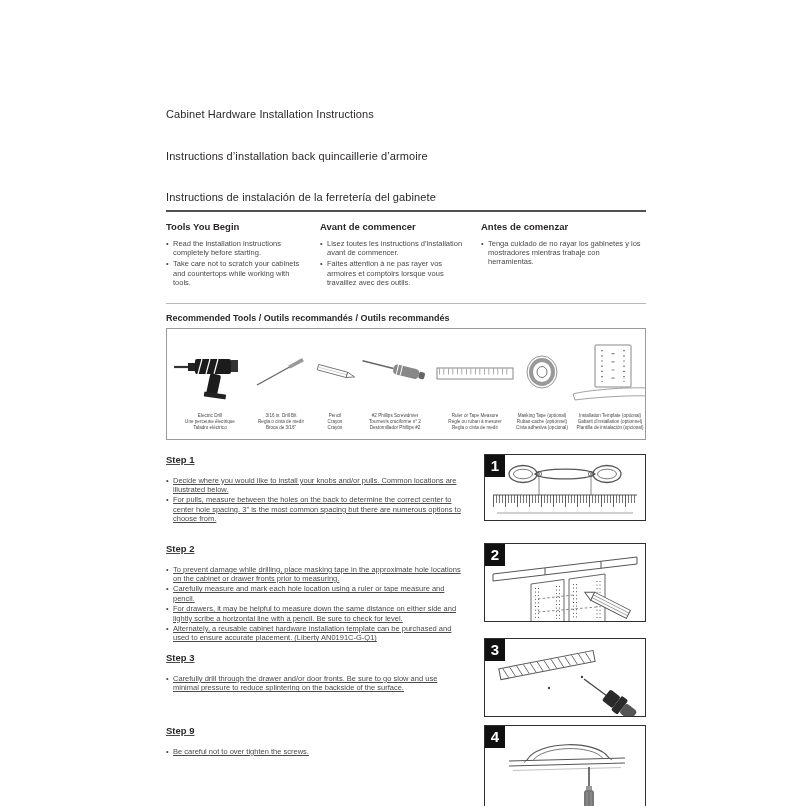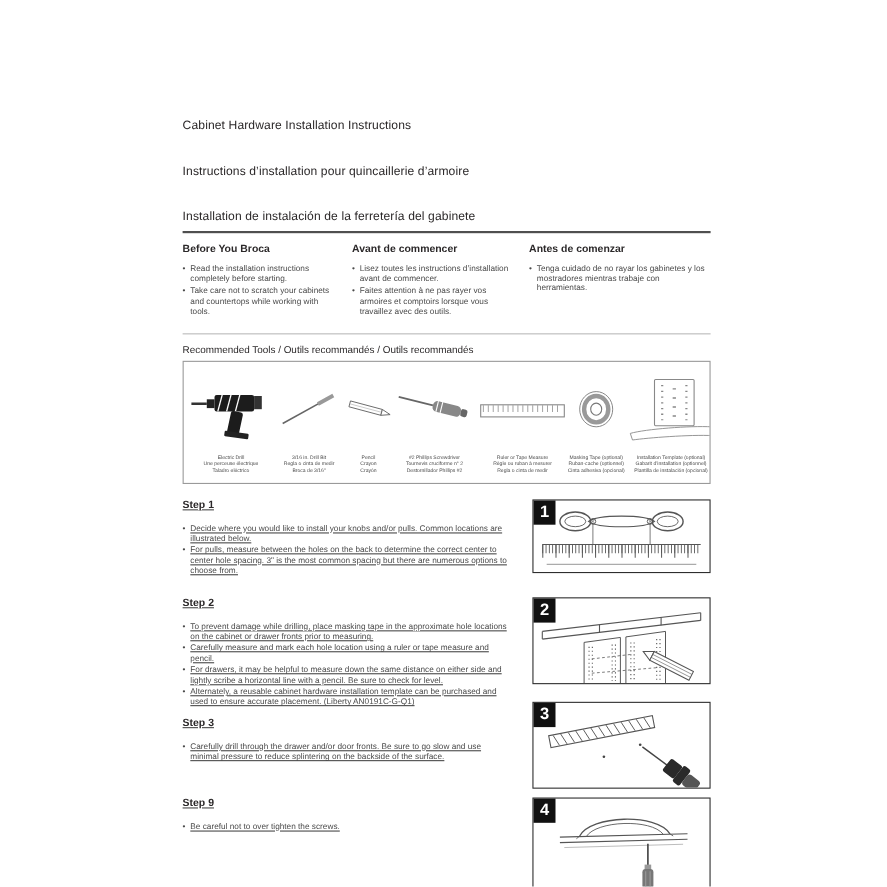--- a/index.html
+++ b/index.html
@@ -12,21 +12,21 @@
   .rule-light{border:none;border-top:1px solid #b9b9b9;margin:13px 0 0 0;}
   .cols{display:flex;margin-top:9px;}
   .col{box-sizing:border-box;padding-right:14px;}
   .col:nth-child(1){width:154px;}
   .col:nth-child(2){width:161px;}
   .col:nth-child(3){width:165px;padding-right:0;}
   h3{font-size:9.5px;font-weight:bold;color:#2b2829;margin:0 0 7px 0;}
   ul{list-style:none;margin:0;padding:0;font-size:7.5px;line-height:9.4px;}
   li{position:relative;padding-left:7px;margin-bottom:2px;}
   li::before{content:"\2022";position:absolute;left:0;top:0;}
-  .tools-heading{font-size:9px;font-weight:normal;color:#2b2829;margin-top:9px;}
+  .tools-heading{font-size:9px;font-weight:bold;color:#2b2829;margin-top:9px;}
   .tools-box{border:1px solid #9a9a9a;margin-top:5px;height:112px;box-sizing:border-box;
              display:flex;align-items:stretch;padding:6px 4px 8px 4px;overflow:hidden;}
   .tool{display:flex;flex-direction:column;align-items:center;justify-content:flex-end;text-align:center;}
   .tool .icon{flex:1;display:flex;align-items:center;justify-content:center;width:100%;}
   .cap div{font-size:4.6px;line-height:6px;color:#4a4a4a;white-space:nowrap;}
   .t1{width:78px;} .t2{width:64px;} .t3{width:44px;} .t4{width:76px;}
   .t5{width:84px;} .t6{width:50px;} .t7{width:86px;}
   .step-row{display:flex;align-items:flex-start;text-decoration:underline;}
   .r1{margin-top:14px;} .r2{margin-top:18px;} .r3{margin-top:8px;} .r4{margin-top:8px;}
   .step-text{flex:0 0 305px;box-sizing:border-box;padding-right:10px;}
@@ -39,28 +39,28 @@
   .diagram svg{display:block;width:100%;height:100%;}
   .footer{font-size:6.5px;font-weight:bold;color:#4a4a4a;margin-top:5px;letter-spacing:.2px;}
 </style>
 </head>
 <body>
 
 <div class="doc">
 
   <div class="title">
     <div>Cabinet Hardware Installation Instructions</div>
-    <div>Instructions d’installation pour quincaillerie d’armoire</div>
-    <div>Installation de instalación de la ferretería del gabinete</div>
+    <div>Instructions d’installation back quincaillerie d’armoire</div>
+    <div>Instructions de instalación de la ferretería del gabinete</div>
   </div>
   <hr class="rule-dark">
 
   <div class="cols">
     <div class="col">
-      <h3>Before You Broca</h3>
+      <h3>Tools You Begin</h3>
       <ul>
         <li>Read the installation instructions completely before starting.</li>
         <li>Take care not to scratch your cabinets and countertops while working with tools.</li>
       </ul>
     </div>
     <div class="col">
       <h3>Avant de commencer</h3>
       <ul>
         <li>Lisez toutes les instructions d’installation avant de commencer.</li>
         <li>Faites attention à ne pas rayer vos armoires et comptoirs lorsque vous travaillez avec des outils.</li>

